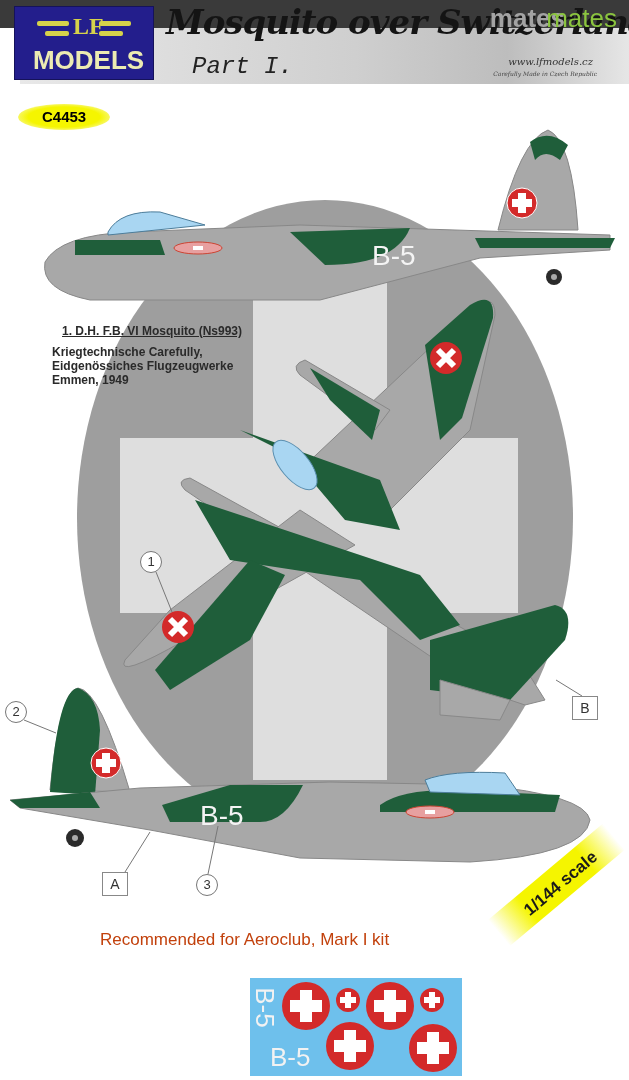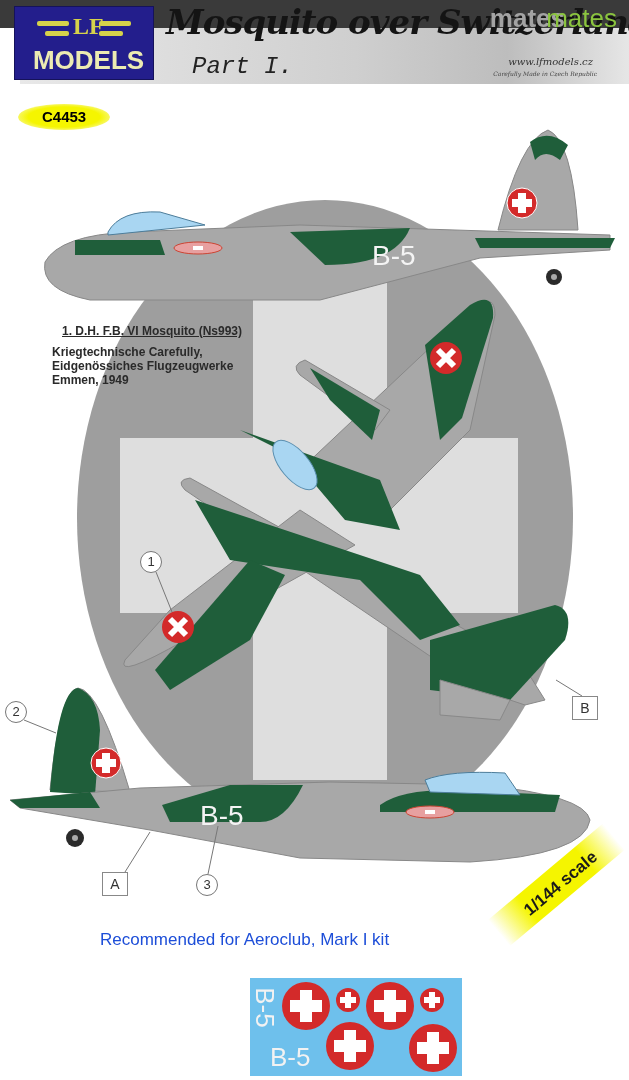--- a/index.html
+++ b/index.html
@@ -16,21 +16,21 @@
   .subtitle { left:176px; top:53px; font-family:Liberation Mono, monospace; font-style:italic; font-size:24px; color:#222;margin-left:16px; }
   .sm-scale { right:64px; top:3px; font-weight:bold; font-size:26px; color:#a3a3a3; }
   .sm-mates { right:12px; top:3px; font-weight:normal; font-size:26px; color:#8bc53f; }
   .website { right:36px; top:56px; font-family:"DejaVu Serif", serif; font-style:italic; font-size:10px; color:#333;text-align:right; }
   .tagline { right:32px; top:70px; font-family:"DejaVu Serif", serif; font-style:italic; font-size:6px; color:#444; }
   .code-badge { left:18px; top:104px; width:92px; height:26px; border-radius:50%; background:radial-gradient(ellipse at center,#f5f500 55%,#f8f87a 75%,rgba(255,255,255,0) 100%); }
   .code-text { left:42px; top:108px; font-weight:bold; font-size:15px; color:#000000; }
   
   .caption-1 { left:49px; top:324px; font-weight:bold; font-size:12px; color:#2a2a2a; text-decoration:underline;margin-left:13px; }
   .caption-2 { left:52px; top:345px; font-weight:bold; font-size:12px; color:#2a2a2a; line-height:14px; }
-  .recommend { left:100px; top:930px; font-size:17px; color:#1d4ed8; }
+  .recommend { left:100px; top:930px; font-size:17px; color:#c2410c; }
   .scale-badge { left:488px; top:920px; width:150px; height:34px; transform:rotate(-40deg); transform-origin:0 0; background:linear-gradient(90deg,rgba(250,250,0,0) 0%,#f5f500 25%,#f5f500 75%,rgba(250,250,120,0) 100%); }
   .scale-text { left:520px; top:905px; transform:rotate(-40deg); transform-origin:0 0; font-weight:bold; font-size:17px; color:#1a1a1a; white-space:nowrap; }
   .callout { position:absolute; width:20px; height:20px; border:1px solid #777; border-radius:50%; background:#fff; font-size:13px; text-align:center; line-height:20px; color:#333; }
   .callout-box { position:absolute; width:24px; height:22px; border:1px solid #888; background:#fff; font-size:14px; text-align:center; line-height:22px; color:#333; }
   .decal-sheet { left:250px; top:978px; width:212px; height:98px; background:#6ec0ec; }
   .decal-text { position:absolute; color:#f2f2f2; font-size:26px; }
 </style>
 </head>
 <body>
 

